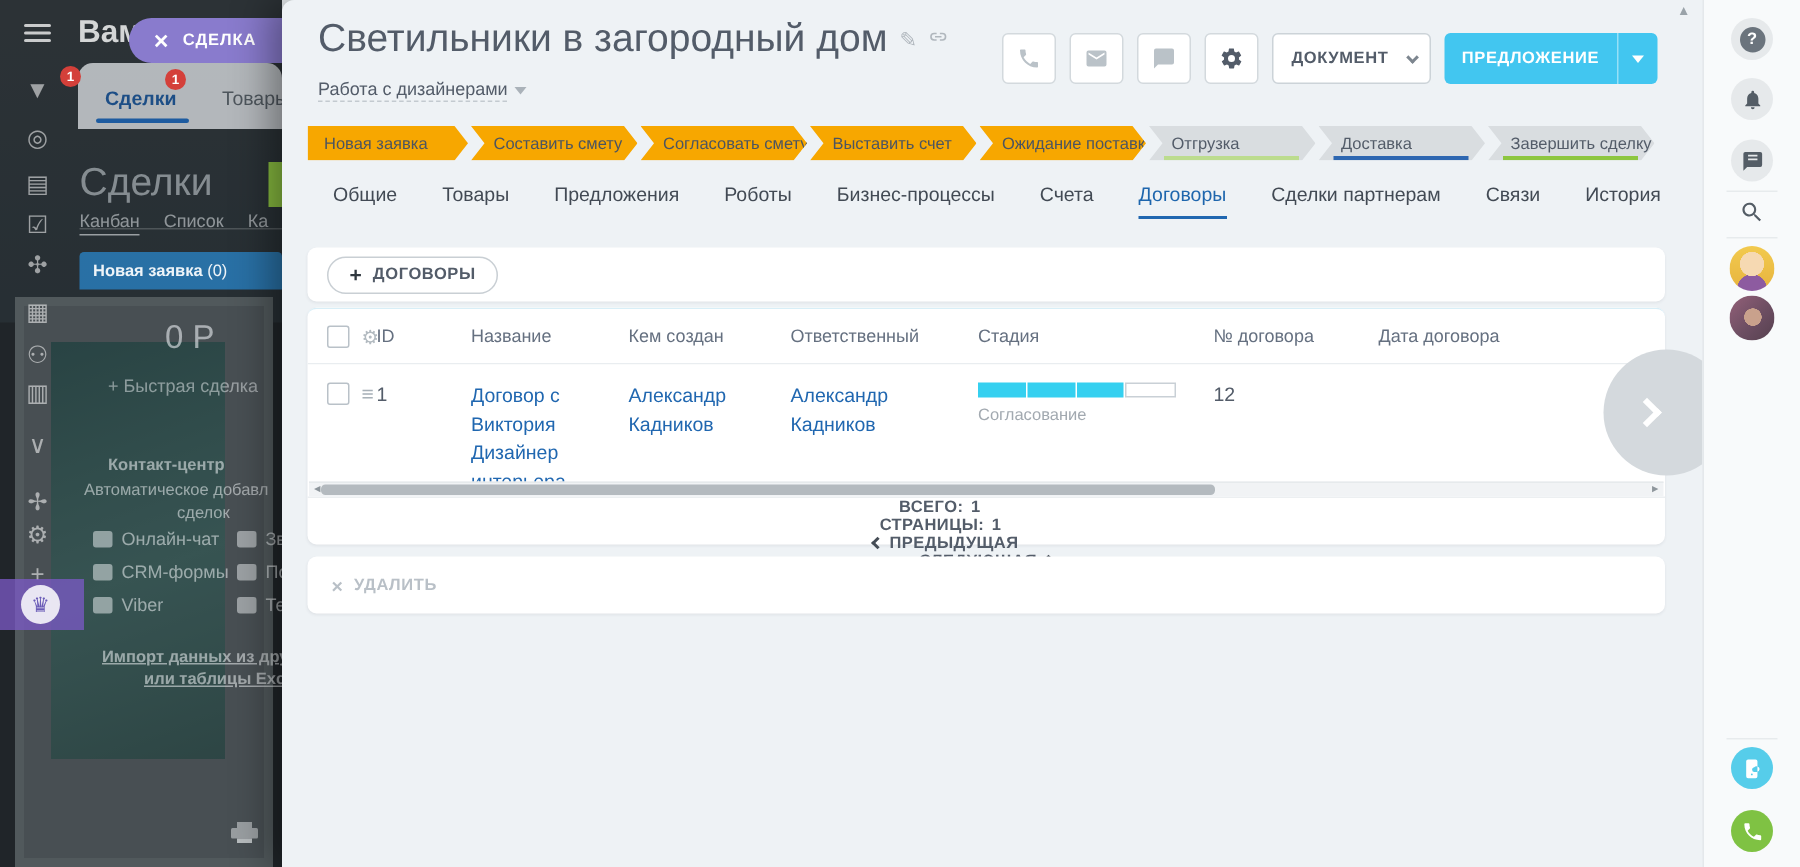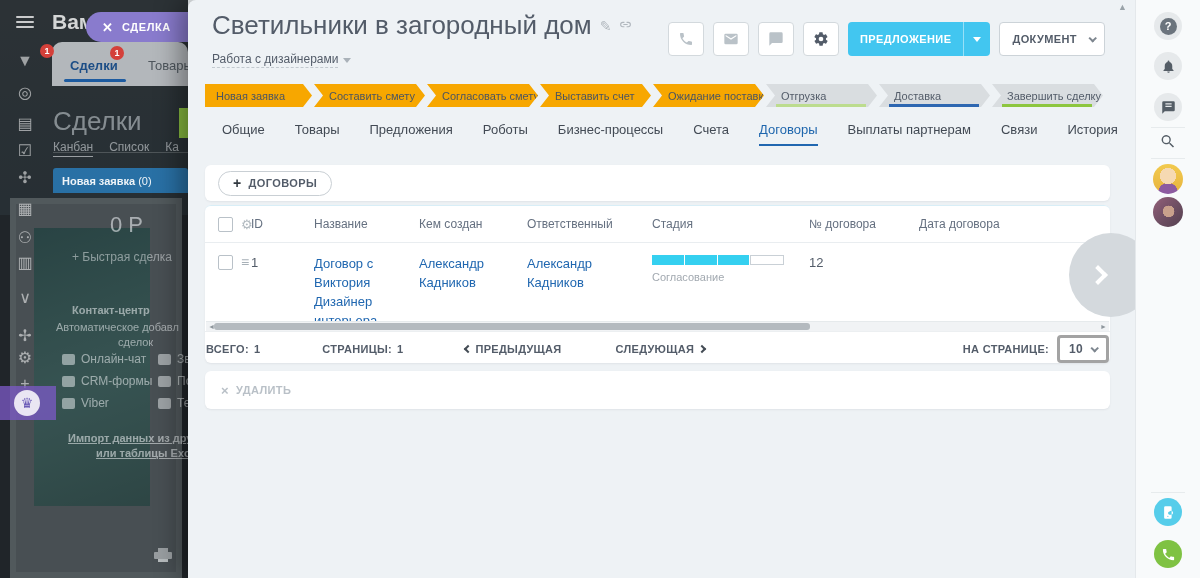--- a/index.html
+++ b/index.html
@@ -123,21 +123,21 @@
   .progress { width:132px; height:10px; display:flex; gap:1px; }
   .progress .seg { flex:1; background:#35d0f0; }
   .progress .seg.empty { background:#fff; border:1px solid #c9d0d6; }
   .progress-label { margin-top:6px; font-size:11px; color:#a2a9b0; }
 
   .hscroll { position:relative; height:10px; margin:0 1px; background:#f1f3f5; border-top:1px solid #e6eaec; }
   .hscroll .thumb { position:absolute; left:8px; top:1px; width:66%; height:7px; background:#b4babf; border-radius:3px; }
   .hscroll .arr { position:absolute; top:0; font-size:7px; color:#8e969c; line-height:10px; }
   .hscroll .arr.l { left:2px; } .hscroll .arr.r { right:2px; }
 
-  .pager { display:flex; align-items:center; height:34px; border-top:1px solid #eceff1; padding:0 1px; font-size:11px; font-weight:bold; color:#535c69; letter-spacing:0.3px; }
+  .pager { display:flex; align-items:center; height:34px; border-top:1px solid #eceff1; padding:0 1px; font-size:11px; font-weight:bold; color:#535c69; letter-spacing:0.3px;flex-direction:column; }
   .pager .grp { display:flex; align-items:center; gap:5px; }
   .chev-l, .chev-r { display:inline-block; width:6px; height:6px; border-left:2px solid #444c55; border-bottom:2px solid #444c55; }
   .chev-l { transform:rotate(45deg); } .chev-r { transform:rotate(-135deg); }
   .perpage { margin-left:auto; display:flex; align-items:center; gap:8px; }
   .pp-select { width:52px; height:28px; border:3px solid #a3a3a3; border-radius:4px; background:#fff; display:flex; align-items:center; justify-content:center; gap:8px; font-size:12px; font-weight:bold; color:#535c69; }
 
   .card-actions { top:371px; height:38px; display:flex; align-items:center; padding-left:16px; }
   .del-btn { display:flex; align-items:center; gap:7px; font-size:11px; font-weight:bold; letter-spacing:0.4px; color:#b9c0c7; }
   .del-btn .x { font-size:13px; font-weight:bold; }
 
@@ -298,31 +298,31 @@
     <div class="icon-btn">
       <svg viewBox="0 0 24 24">
           <path d="M20 2H4a2 2 0 00-2 2v18l4-4h14a2 2 0 002-2V4a2 2 0 00-2-2z"></path>
         </svg>
     </div>
     <div class="icon-btn dark">
       <svg viewBox="0 0 24 24">
           <path d="M19.4 13c0-.3.1-.6.1-1s0-.7-.1-1l2.1-1.7c.2-.1.2-.4.1-.6l-2-3.5c-.1-.2-.4-.3-.6-.2l-2.5 1a7 7 0 00-1.7-1L14.4 2.4c0-.2-.2-.4-.5-.4h-4c-.2 0-.4.2-.5.4l-.4 2.6c-.6.3-1.2.6-1.7 1l-2.5-1c-.2-.1-.5 0-.6.2l-2 3.5c-.1.2-.1.5.1.6L4.6 11c0 .3-.1.6-.1 1s0 .7.1 1l-2.1 1.7c-.2.1-.2.4-.1.6l2 3.5c.1.2.4.3.6.2l2.5-1c.5.4 1.1.7 1.7 1l.4 2.6c0 .2.2.4.5.4h4c.2 0 .4-.2.5-.4l.4-2.6c.6-.3 1.2-.6 1.7-1l2.5 1c.2.1.5 0 .6-.2l2-3.5c.1-.2.1-.5-.1-.6L19.4 13zM12 15.5A3.5 3.5 0 1112 8.5a3.5 3.5 0 010 7z"></path>
         </svg>
     </div>
+    <div class="btn">
+      <span class="pad">ДОКУМЕНТ</span>
+      <span class="caret-cell" style="padding-left:0;">
+          <span class="chev"></span>
+        </span>
+    </div>
     <div class="btn btn-primary">
       <span class="pad">ПРЕДЛОЖЕНИЕ</span>
       <span class="vdiv"></span>
       <span class="caret-cell">
           <span class="tri-down"></span>
-        </span>
-    </div>
-    <div class="btn">
-      <span class="pad">ДОКУМЕНТ</span>
-      <span class="caret-cell" style="padding-left:0;">
-          <span class="chev"></span>
         </span>
     </div>
   </div>
 
   <div class="stage-bar" id="stage-bar">
       <div class="stage done first">
         <span>Новая заявка</span>
       </div>
       <div class="stage done">
         <span>Составить смету</span>
@@ -351,21 +351,21 @@
     </div>
 
   <div class="detail-tabs" id="detail-tabs">
       <div class="dtab">Общие</div>
       <div class="dtab">Товары</div>
       <div class="dtab">Предложения</div>
       <div class="dtab">Роботы</div>
       <div class="dtab">Бизнес-процессы</div>
       <div class="dtab">Счета</div>
       <div class="dtab active">Договоры</div>
-      <div class="dtab">Выплаты партнерам</div>
+      <div class="dtab">Сделки партнерам</div>
       <div class="dtab">Связи</div>
       <div class="dtab">История</div>
     </div>
 
   <div class="card card-toolbar">
     <button class="add-btn">
       <span class="plus">+</span>
       <span>ДОГОВОРЫ</span>
     </button>
   </div>

